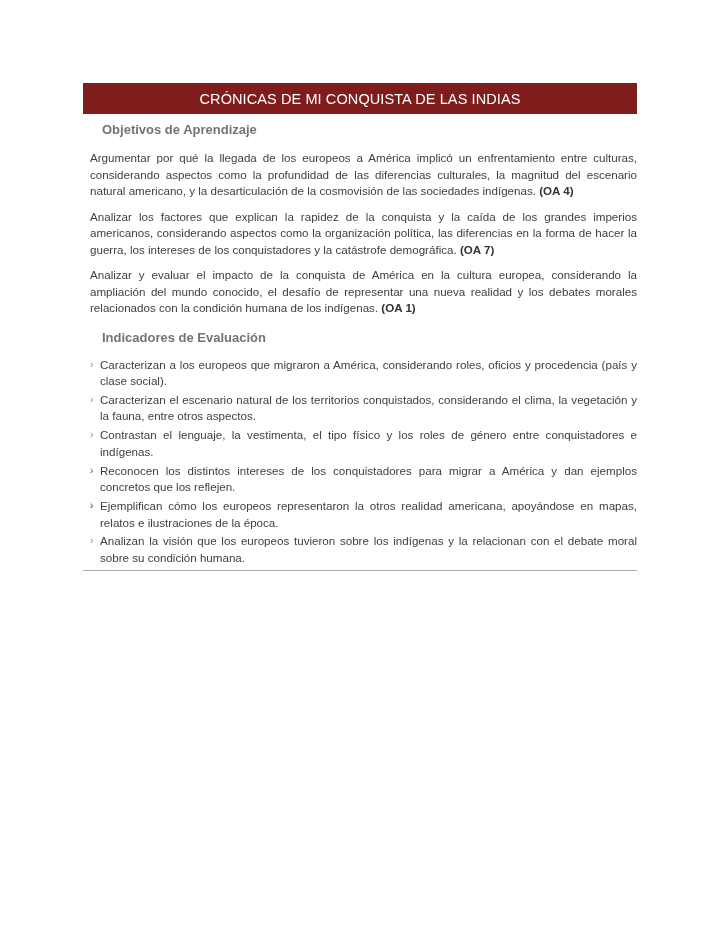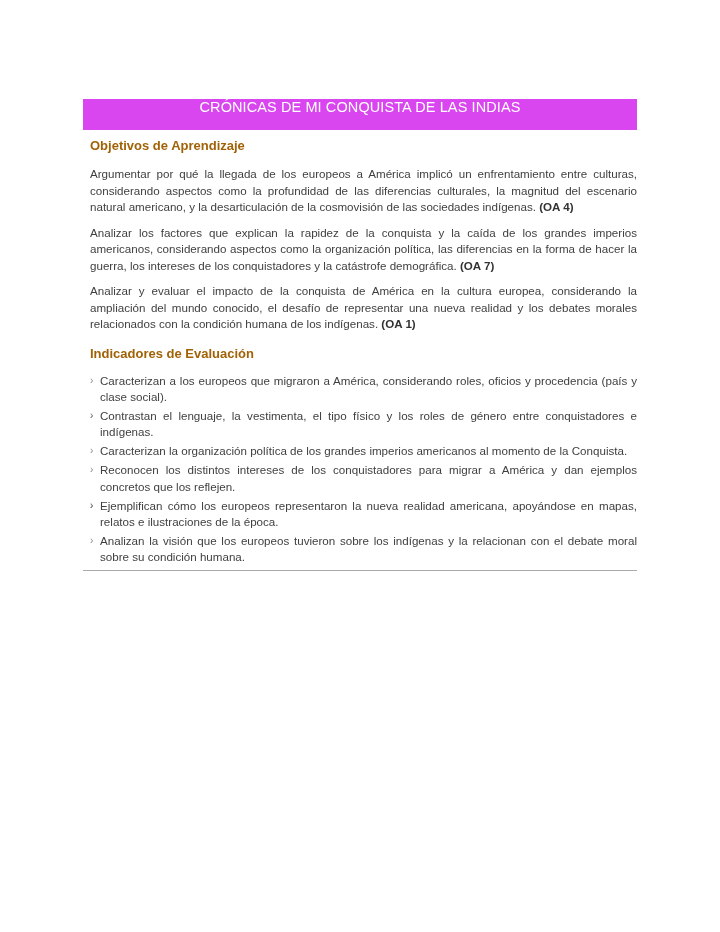--- a/index.html
+++ b/index.html
@@ -15,36 +15,36 @@
       font-family: "DejaVu Sans", "Liberation Sans", sans-serif;
       color: #3d3d3d;
     }
     .page {
       position: absolute;
       left: 83px;
       top: 83px;
       width: 554px;
     }
     .banner {
-      background: #d946ef;
+      background: #7f1d1d;
       height: 31px;
       display: flex;
+      align-items: center;
       justify-content: center;
       color: #ffffff;
       font-family: "Liberation Sans", sans-serif;
       font-size: 14.5px;
       letter-spacing: 0.1px;
-      margin-top: 16px;
     }
     .section-title {
-      color: #a16207;
+      color: #737373;
       font-family: "Liberation Sans", sans-serif;
       font-weight: bold;
       font-size: 13px;
-      margin: 0;
+      margin: 12px;
       padding-left: 7px;
     }
     .sec-obj { margin-top: 8px; }
     .paragraphs {
       padding-left: 7px;
       margin-top: 13px;
     }
     .para {
       font-family: "Liberation Sans", sans-serif;
       font-size: 11.6px;
@@ -115,42 +115,42 @@
 
   <h2 class="section-title sec-ind">Indicadores de Evaluación</h2>
 
   <ul class="indicators">
     <li>
       <span class="bullet">›</span>
       <span>Caracterizan a los europeos que migraron a América, considerando roles, oficios y procedencia (país y clase social).</span>
     </li>
     <li>
       <span class="bullet">›</span>
+      <span>Caracterizan el escenario natural de los territorios conquistados, considerando el clima, la vegetación y la fauna, entre otros aspectos.</span>
     </li>
     <li>
       <span class="bullet">›</span>
       <span>Contrastan el lenguaje, la vestimenta, el tipo físico y los roles de género entre conquistadores e indígenas.</span>
     </li>
     <li>
       <span class="bullet">›</span>
-      <span>Caracterizan la organización política de los grandes imperios americanos al momento de la Conquista.</span>
     </li>
     <li>
       <span class="bullet">›</span>
       <span>Reconocen los distintos intereses de los conquistadores para migrar a América y dan ejemplos concretos que los reflejen.</span>
     </li>
     <li>
       <span class="bullet">›</span>
     </li>
     <li>
       <span class="bullet">›</span>
     </li>
     <li>
       <span class="bullet">›</span>
-      <span>Ejemplifican cómo los europeos representaron la nueva realidad americana, apoyándose en mapas, relatos e ilustraciones de la época.</span>
+      <span>Ejemplifican cómo los europeos representaron la otros realidad americana, apoyándose en mapas, relatos e ilustraciones de la época.</span>
     </li>
     <li>
       <span class="bullet">›</span>
       <span>Analizan la visión que los europeos tuvieron sobre los indígenas y la relacionan con el debate moral sobre su condición humana.</span>
     </li>
   </ul>
 
   <hr class="divider">
 </div>
 

